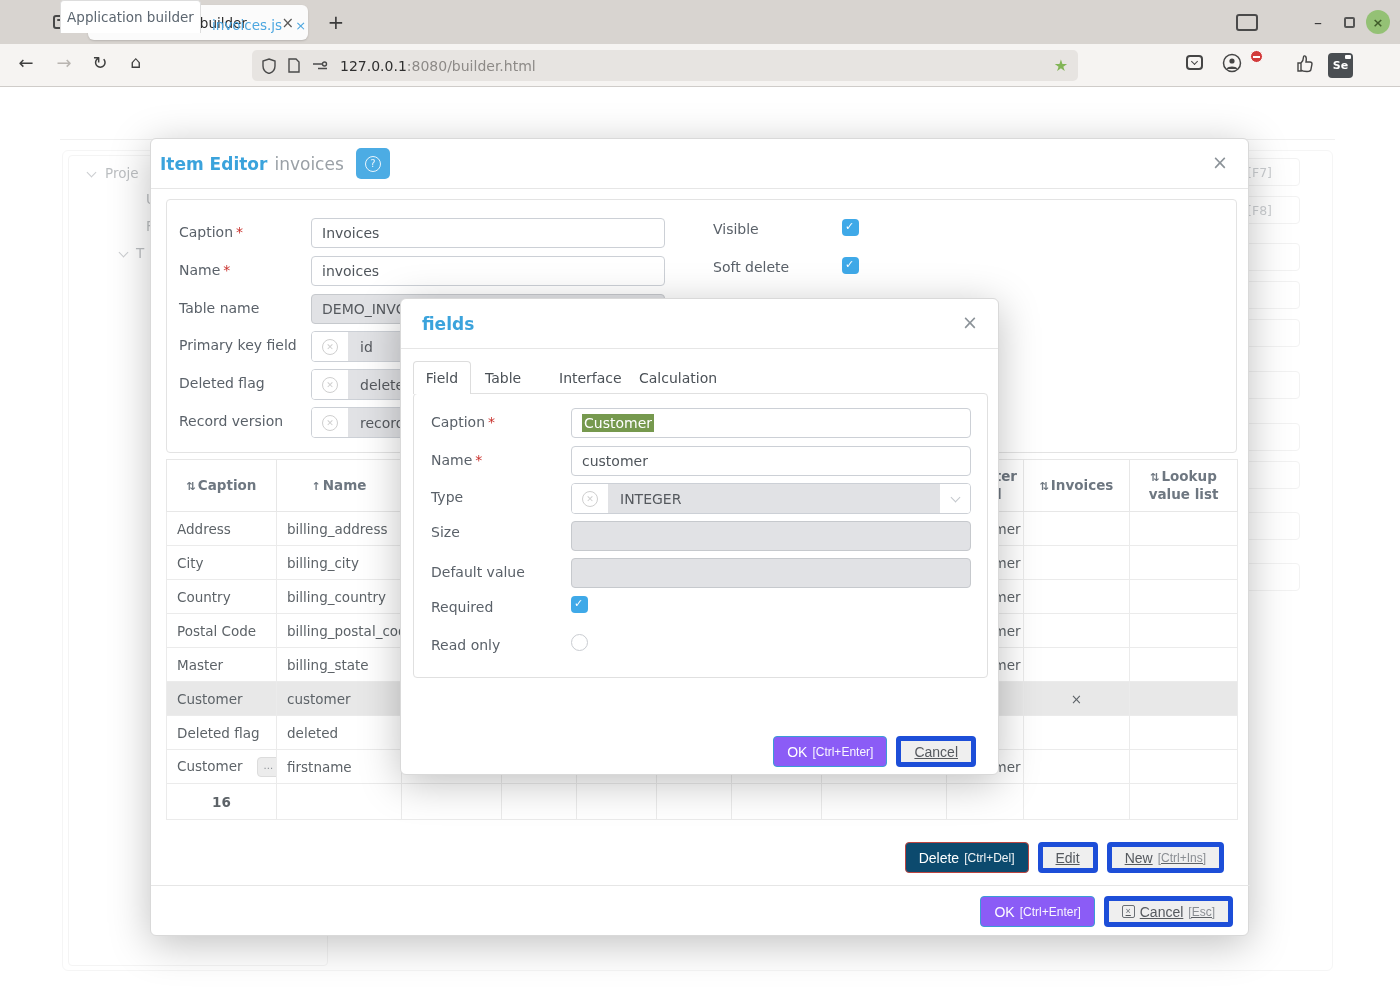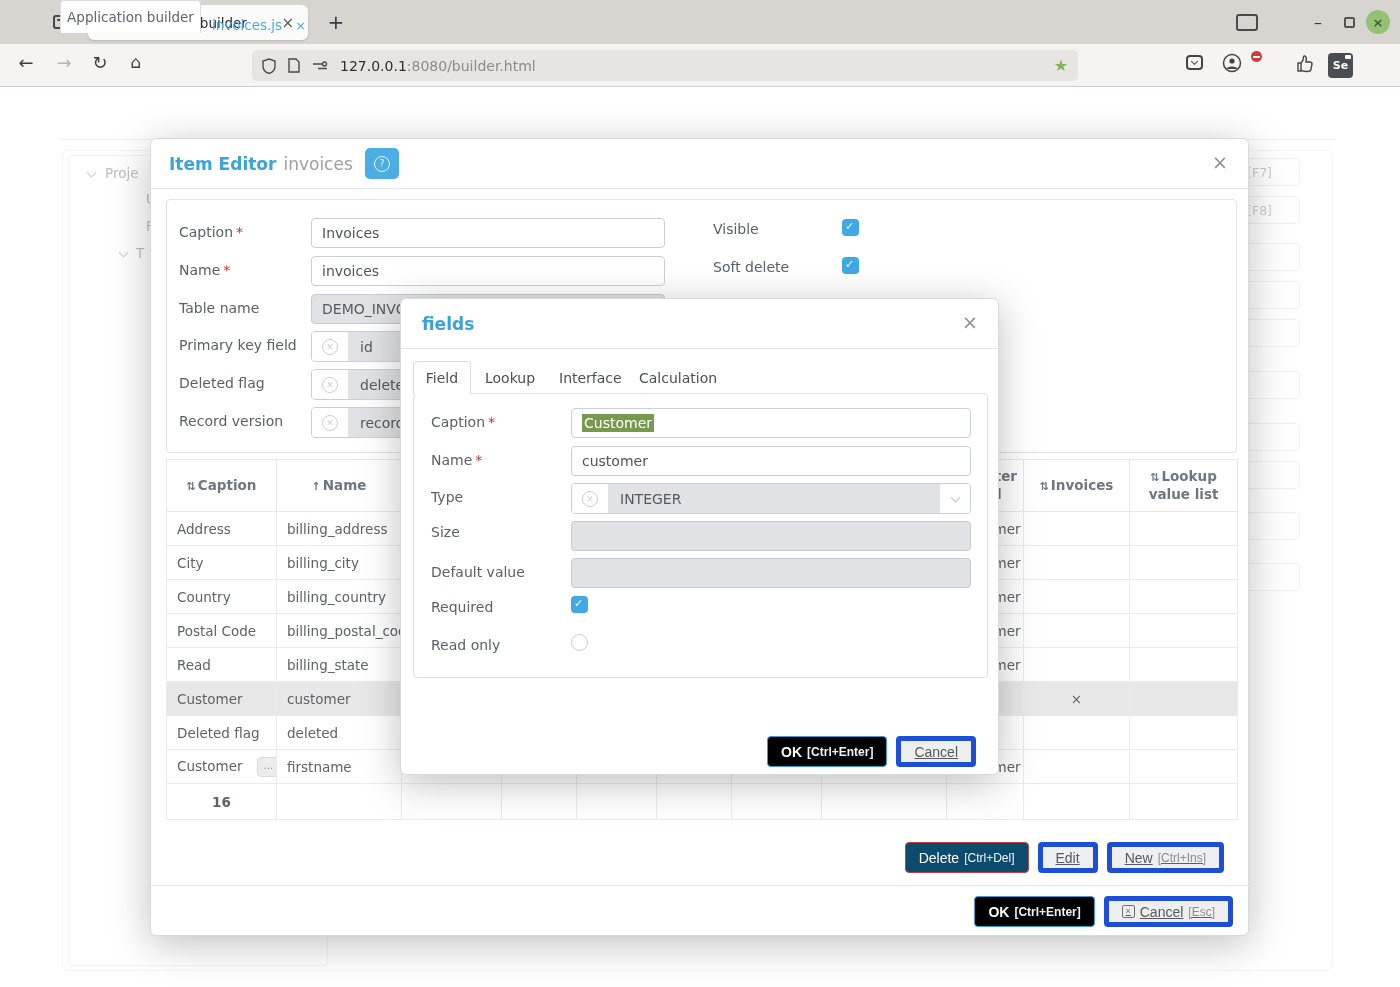--- a/index.html
+++ b/index.html
@@ -90,21 +90,21 @@
   .grid td { border:1px solid #ebebeb; font-size:13.5px; color:#5d6368; padding:0 10px; height:34px; white-space:nowrap; overflow:hidden; }
   .grid tr.sel td { background:#e8e8e8; }
   .grid td.center { text-align:center; }
   .grid tr.footer td { height:36px; font-weight:bold; color:#5d6368; }
   .sortg { font-size:11px; margin-right:2px; }
   .more-btn { display:inline-block; background:#ececec; border:1px solid #dcdcdc; border-radius:4px; color:#8a8f94; font-size:10px; line-height:10px; padding:3px 6px 5px; margin-left:14px; vertical-align:middle; }
 
   
   .btn { height:31px; border-radius:4px; font-size:14px; display:inline-flex; align-items:center; justify-content:center; padding:0 13px; gap:5px; white-space:nowrap; }
   .btn .sc { font-size:12px; opacity:.95; }
-  .btn-blue { background:#000000; border:1px solid #3b9bd6; color:#fff;font-weight:bold; }
+  .btn-blue { background:#8b5cf6; border:1px solid #3b9bd6; color:#fff; }
   .btn-red { background:#0c4a6e; border:1px solid #bd4541; color:#fff; }
   .btn-gray { background:#efefef; border:5px solid #1d4ed8; color:#55595e;text-decoration:underline; }
   .boxx { width:13px; height:13px; border:1.5px solid #6a6f75; border-radius:2px; font-size:9px; line-height:11px; text-align:center; color:#6a6f75; }
 
   
   .ftab-active { position:absolute; height:33px; background:#fff; border:1px solid #ddd; border-bottom:none; border-radius:4px 4px 0 0; font-size:14px; color:#4a5056; display:flex; align-items:center; justify-content:center; z-index:2; }
   .ftab { position:absolute; height:33px; font-size:14px; color:#4a5056; display:flex; align-items:center; z-index:2; }
   .seltext { background:#76994e; color:#fff; padding:1px 2px; }
 </style>
 </head>
@@ -213,21 +213,21 @@
         <span>Application builder</span>
       </div>
     <div class="ptab-link" style="z-index:6;">
       <span>invoices.js</span>
       <span class="ptab-x">×</span>
     </div>
   </div>
 
   <div class="modal" style="left:150px; top:138px; width:1099px; height:798px; z-index:10;">
     <div class="m-header">
-      <span class="m-title" style="margin-left:18px;">Item Editor</span>
+      <span class="m-title" style="margin-left:9px;">Item Editor</span>
       <span class="m-sub">invoices</span>
       <span class="help-btn">
           <span class="help-ring">?</span>
         </span>
       <span class="m-close">×</span>
     </div>
 
     <div class="panelbox" style="left:15px; top:60px; width:1071px; height:254px;"></div>
 
     <div class="flabel" style="left:28px; top:85px;"><span>Caption</span><span class="req">*</span></div>
@@ -357,21 +357,21 @@
             <td></td>
             <td></td>
             <td></td>
             <td></td>
             <td></td>
         <td>customer</td>
             <td class="center"></td>
             <td></td>
       </tr>
       <tr>
-        <td>Read</td>
+        <td>Master</td>
             <td>billing_state</td>
         <td></td>
             <td></td>
             <td></td>
             <td></td>
             <td></td>
             <td></td>
         <td>customer</td>
             <td class="center"></td>
             <td></td>
@@ -463,21 +463,21 @@
   <div class="modal" style="left:400px; top:298px; width:599px; height:477px; z-index:20;">
     <div class="m-header">
       <span class="m-title" style="margin-left:21px;">fields</span>
       <span class="m-close">×</span>
     </div>
 
     <div class="ftab-active" style="left:12px; top:62px; width:58px;">
         <span>Field</span>
       </div>
     <div class="ftab" style="left:84px; top:62px;">
-        <span>Lookup</span>
+        <span>Table</span>
       </div>
     <div class="ftab" style="left:158px; top:62px;">
         <span>Interface</span>
       </div>
     <div class="ftab" style="left:238px; top:62px;text-align:center;">
         <span>Calculation</span>
       </div>
 
     <div class="panelbox" style="left:12px; top:94px; width:575px; height:285px; border-color:#e0e0e0; z-index:1;"></div>
 

